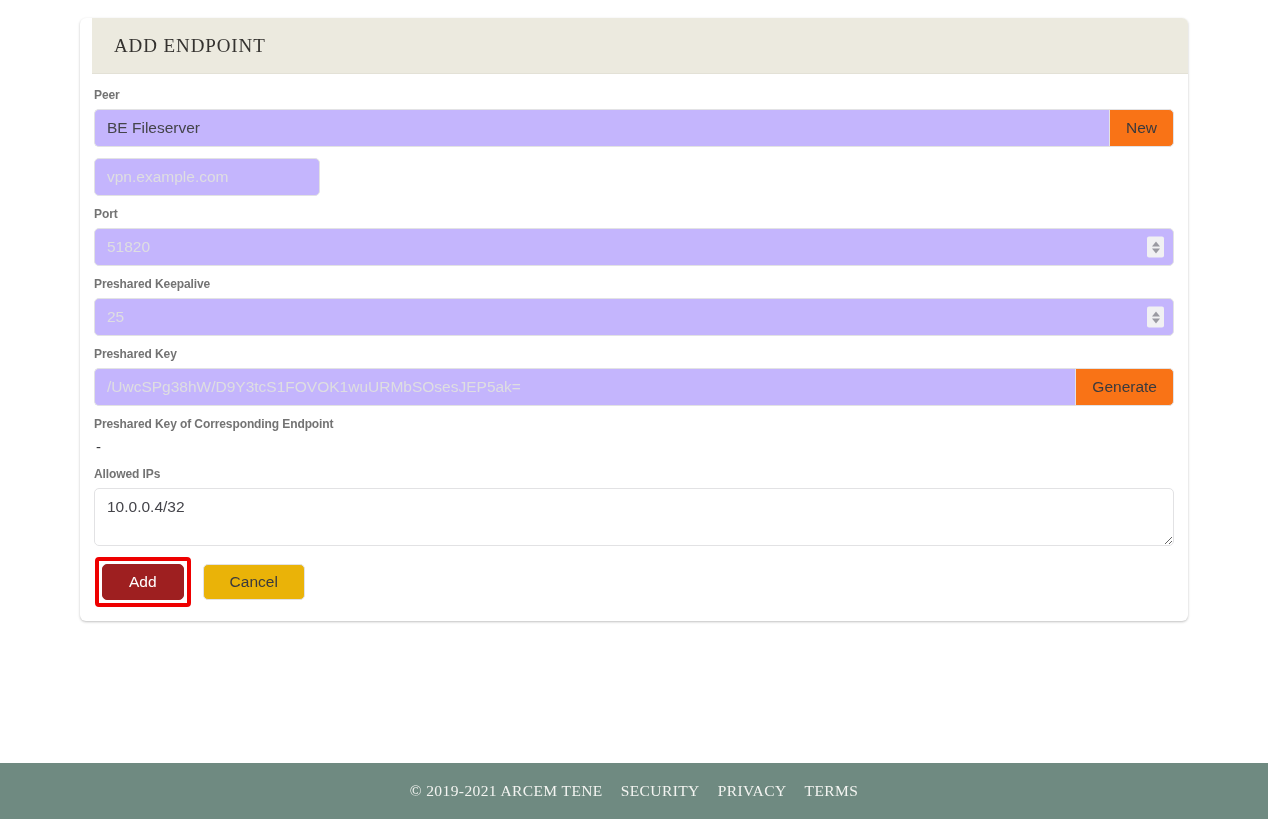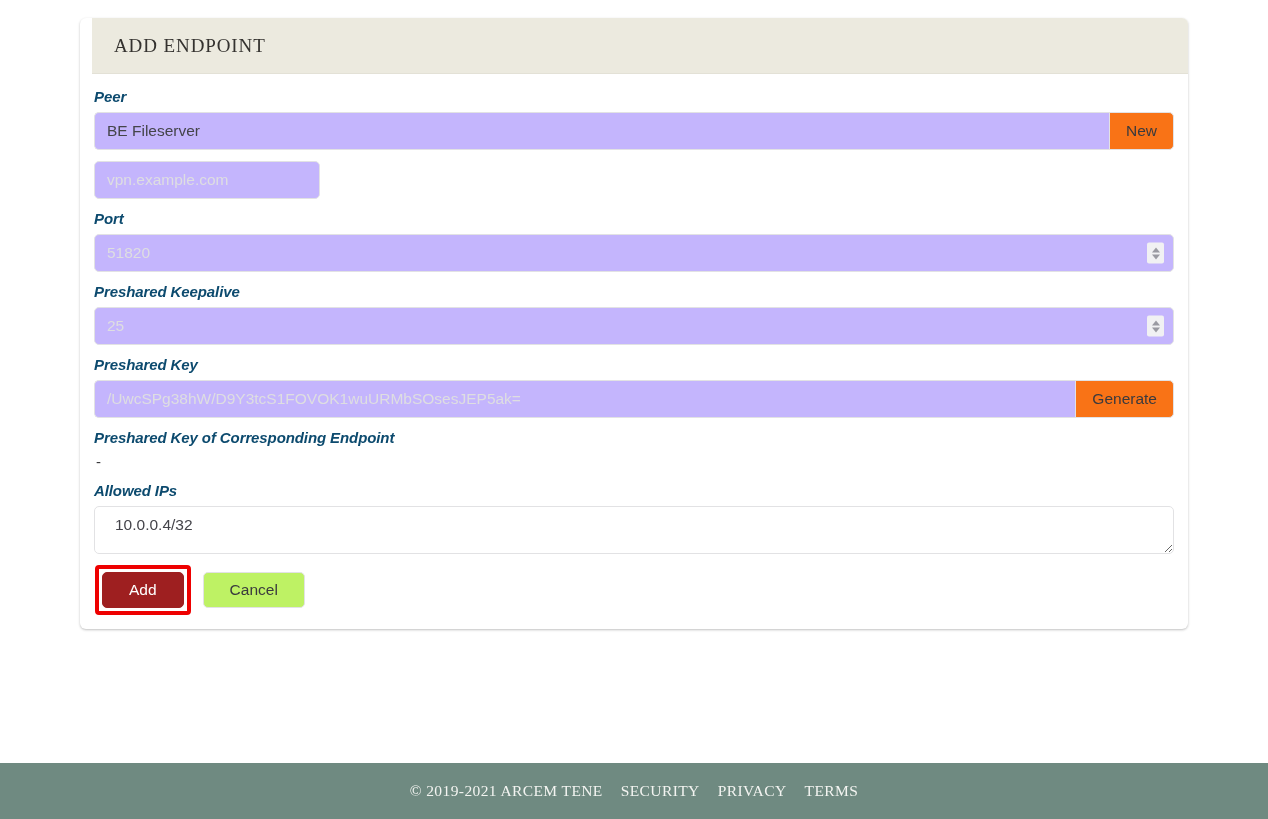--- a/index.html
+++ b/index.html
@@ -43,26 +43,25 @@
     font-weight: 400;
   }
   .card-body {
     padding: 14px 14px 14px 14px;
   }
 
   
   .field { margin-bottom: 11px; }
   .field-label {
     display: block;
-    font-size: 15px;
+    font-size: 12px;
     font-weight: 700;
-    color: #0c4a6e;
+    color: #737373;
     margin-bottom: 7px;
     letter-spacing: -0.1px;
-    font-style: italic;
   }
   .input-group {
     display: flex;
     align-items: stretch;
     width: 100%;
   }
   .control {
     flex: 1 1 auto;
     height: 38px;
     border: 1px solid #e2e2e4;
@@ -125,25 +124,25 @@
     color: #3a3a3e;
     line-height: 18px;
     padding-left: 2px;
     min-height: 18px;
   }
 
   
   .textarea {
     display: block;
     width: 100%;
-    height: 48px;
+    height: 58px;
     border: 1px solid #e2e2e4;
     border-radius: 5px;
     background: #ffffff;
-    padding: 8px 20px;
+    padding: 8px 12px;
     font-family: "Liberation Sans", sans-serif;
     font-size: 15.5px;
     color: #44444a;
     outline: none;
     resize: vertical;
     line-height: 19px;
   }
 
   
   .btn-row {
@@ -167,21 +166,21 @@
     border-radius: 5px;
     cursor: pointer;
     line-height: 34px;
   }
   .btn-primary {
     background: #9e1f20;
     border: 1px solid #9e1f20;
     color: #ffffff;
   }
   .btn-secondary {
-    background: #bef264;
+    background: #eab308;
     border: 1px solid #e2e2e4;
     color: #3a3a3e;
     margin-left: 12px;
   }
 
   
   .page-footer {
     position: absolute;
     left: 0; bottom: 0;
     width: 1268px;

